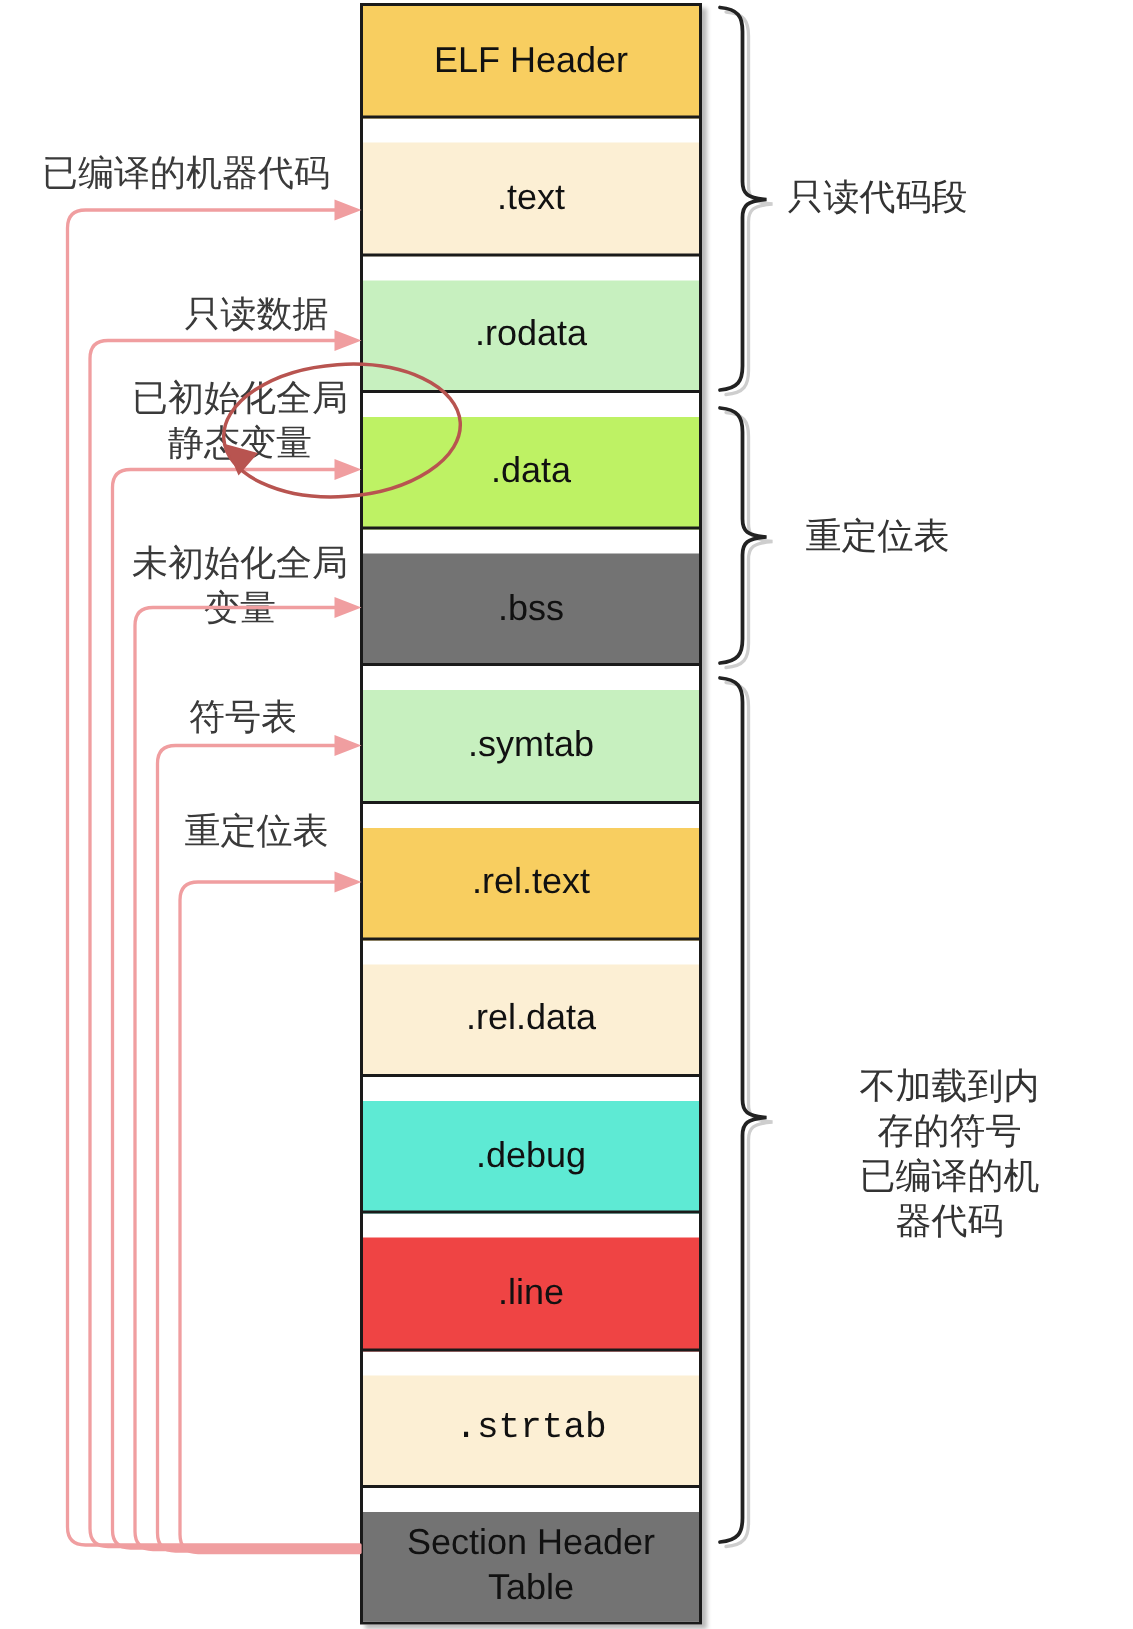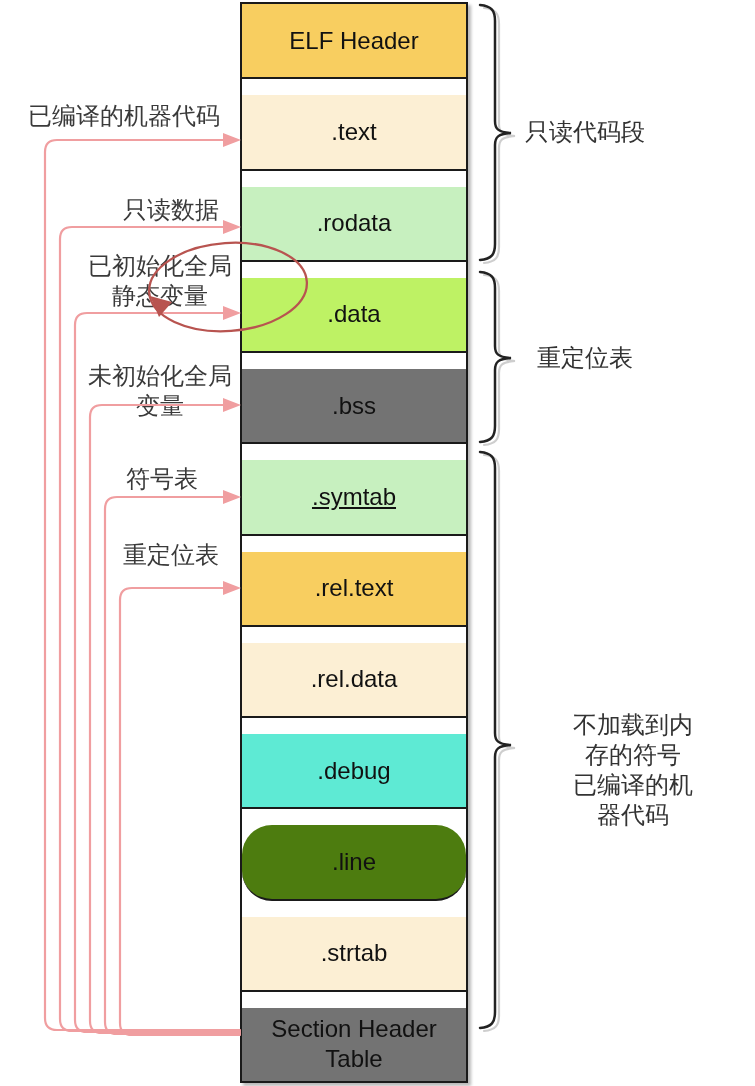--- a/index.html
+++ b/index.html
@@ -52,36 +52,36 @@
     </div>
   <div class="row" style="background: rgb(199, 240, 191);">
       <span>.rodata</span>
     </div>
   <div class="row" style="background: #bef264;">
       <span>.data</span>
     </div>
   <div class="row" style="background: #737373;">
       <span>.bss</span>
     </div>
-  <div class="row" style="background: rgb(199, 240, 191); text-decoration: underline;">
+  <div class="row" style="background: rgb(199, 240, 191);">
       <span>.symtab</span>
     </div>
   <div class="row" style="background: rgb(248, 206, 96);">
       <span>.rel.text</span>
     </div>
   <div class="row" style="background: rgb(252, 239, 212);">
       <span>.rel.data</span>
     </div>
   <div class="row" style="background: #5eead4;">
       <span>.debug</span>
     </div>
-  <div class="row" style="background: #4d7c0f; border-radius: 30px;">
+  <div class="row" style="background: #ef4444;">
       <span>.line</span>
     </div>
-  <div class="row" style="background: rgb(252, 239, 212);">
+  <div class="row" style="background: rgb(252, 239, 212); font-family: Liberation Mono, monospace;">
       <span>.strtab</span>
     </div>
   <div class="row" style="background: #737373; align-items: center;">
       <span>Section Header Table</span>
     </div>
 </div>
 
 <div class="lbl" style="left:124px;top:101px;">已编译的机器代码</div>
 <div class="lbl" style="left:171px;top:195px;">只读数据</div>
 <div class="lbl" style="left:160px;top:251px;">已初始化全局

